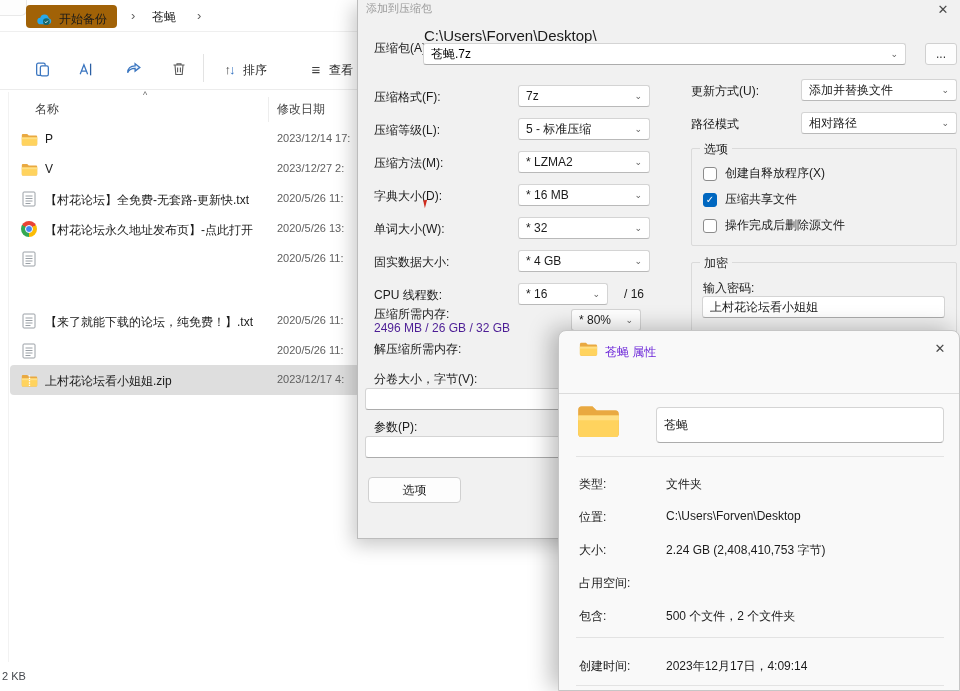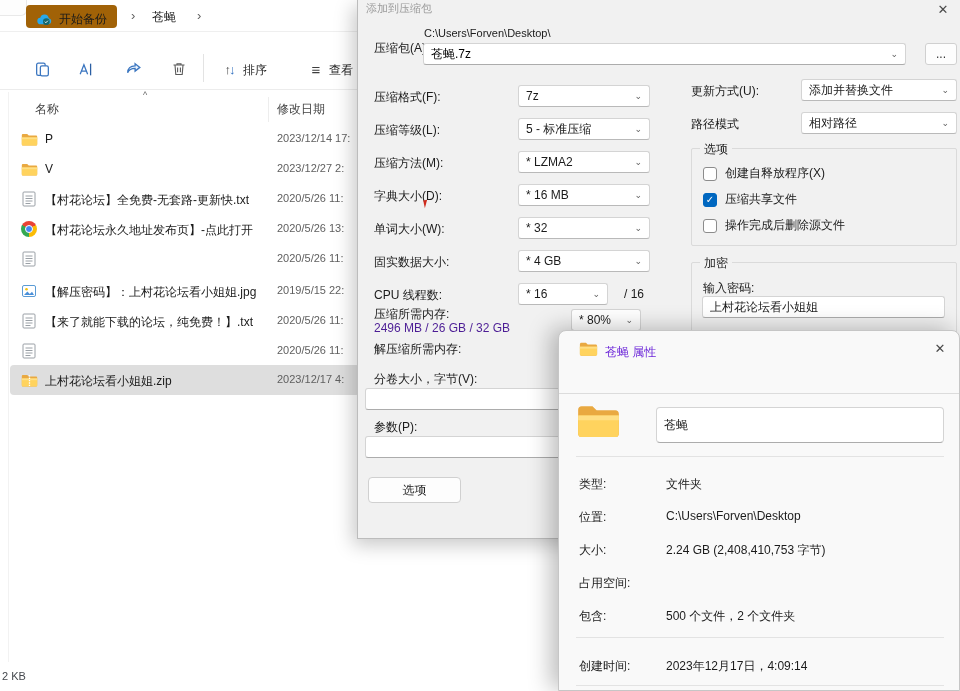--- a/index.html
+++ b/index.html
@@ -171,31 +171,20 @@
   </div>
   <div class="file-row" style="top:244px">
     <span class="fic">
         <svg width="14" height="16" viewBox="0 0 14 16">
           <rect x="1" y="1" width="12" height="14" rx="1" fill="#fff" stroke="#9aa0a6"></rect>
           <path d="M3.5 5h7M3.5 7.5h7M3.5 10h7M3.5 12.5h5" stroke="#9aa0a6" stroke-width="1" fill="none"></path>
         </svg>
       </span>
     <span class="fdate">2020/5/26 11:</span>
   </div>
-  <div class="file-row" style="top:276px">
-    <span class="fic">
-        <svg width="16" height="16" viewBox="0 0 16 16">
-          <rect x="1.5" y="2.5" width="13" height="11" rx="1.5" fill="#fff" stroke="#5b9bd5"></rect>
-          <circle cx="5.5" cy="6.3" r="1.3" fill="#f4c20d"></circle>
-          <path d="M3 12l3.4-3.4 2.4 2.4 2.2-2.2 2 3.2z" fill="#4a90d9"></path>
-        </svg>
-      </span>
-    <span class="fname">【解压密码】：上村花论坛看小姐姐.jpg</span>
-    <span class="fdate">2019/5/15 22:</span>
-  </div>
   <div class="file-row" style="top:306px">
     <span class="fic">
         <svg width="14" height="16" viewBox="0 0 14 16">
           <rect x="1" y="1" width="12" height="14" rx="1" fill="#fff" stroke="#9aa0a6"></rect>
           <path d="M3.5 5h7M3.5 7.5h7M3.5 10h7M3.5 12.5h5" stroke="#9aa0a6" stroke-width="1" fill="none"></path>
         </svg>
       </span>
     <span class="fname">【来了就能下载的论坛，纯免费！】.txt</span>
     <span class="fdate">2020/5/26 11:</span>
   </div>
@@ -220,21 +209,21 @@
   </div>
 
   <div id="statusbar">2 KB</div>
 </div>
 
 <div id="zipdlg">
   <span class="zd-title">添加到压缩包</span>
   <span class="dlg-close" style="right:6px;top:0">✕</span>
 
   <span class="lbl" style="left:16px;top:40px">压缩包(A)</span>
-  <span class="val" style="left:66px;top:27px;font-size:11px">C:\Users\Forven\Desktop\</span>
+  <span class="val" style="left:66px;top:27px;font-size:15px">C:\Users\Forven\Desktop\</span>
   <div class="txtcombo" style="left:65px;top:43px;width:483px">
     <input value="苍蝇.7z" style="">
     <span class="chev">⌄</span>
   </div>
   <div class="browse-btn" style="left:567px;top:43px">...</div>
 
   <span class="lbl" style="left:16px;top:89px">压缩格式(F):</span>
   <div class="combo" style="left:160px;top:85px;width:132px">
     <span>7z</span>
       <span class="chev">⌄</span>

